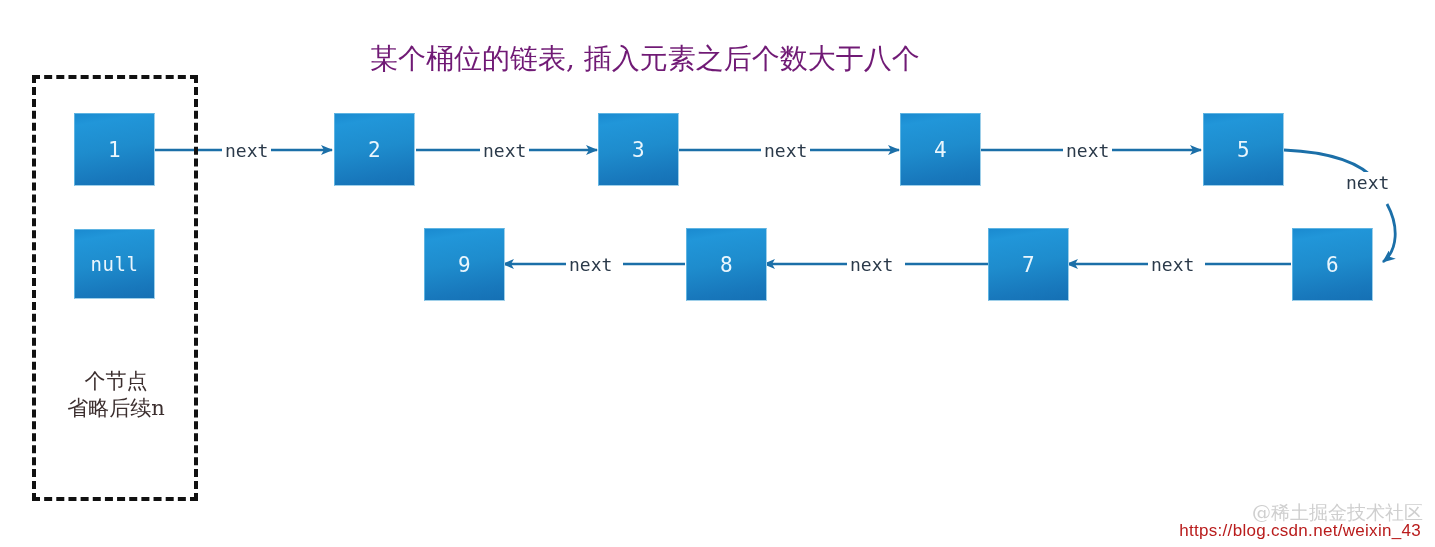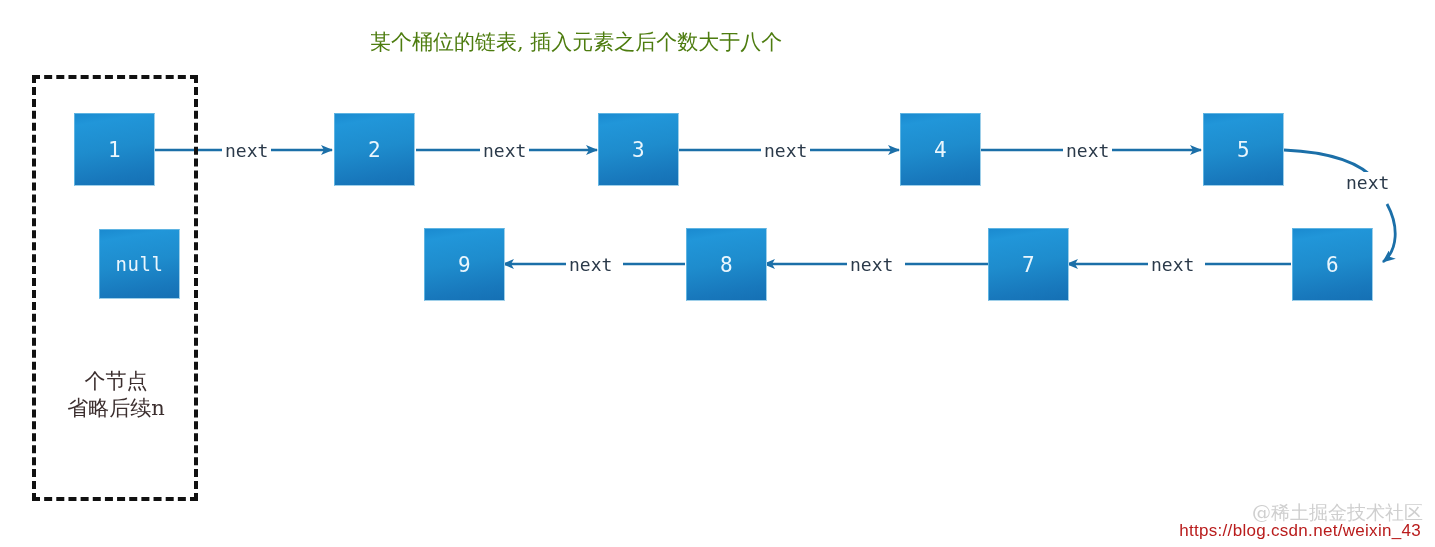--- a/index.html
+++ b/index.html
@@ -41,21 +41,20 @@
     align-items: center;
     justify-content: center;
     color: #eaf6fd;
     font-family: "DejaVu Sans Mono", "Liberation Mono", monospace;
     font-size: 21px;
     letter-spacing: 0.5px;
     box-shadow: 0 0 0 0 rgba(0,0,0,0);
   }
   .node.null-node {
     height: 70px;
-    margin-left: 25px;
   }
 
   
   #table-box {
     position: absolute;
     left: 32px;
     top: 75px;
     width: 166px;
     height: 426px;
     box-sizing: border-box;
@@ -80,24 +79,24 @@
     color: #3b2e2e;
     font-family: "DejaVu Serif", "Liberation Serif", serif;
     font-size: 21px;
     line-height: 1.28;
   }
 
   
   #chain-title {
     position: absolute;
     left: 370px;
-    top: 28px;
-    color: #4d7c0f;
+    top: 40px;
+    color: #701a75;
     font-family: "DejaVu Serif", "Liberation Serif", serif;
-    font-size: 21px;
+    font-size: 28px;
     white-space: nowrap;
   }
 
   
   .next-label {
     position: absolute;
     color: #2b3a4a;
     font-family: "DejaVu Sans Mono", "Liberation Mono", monospace;
     font-size: 18px;
     background: #ffffff;

